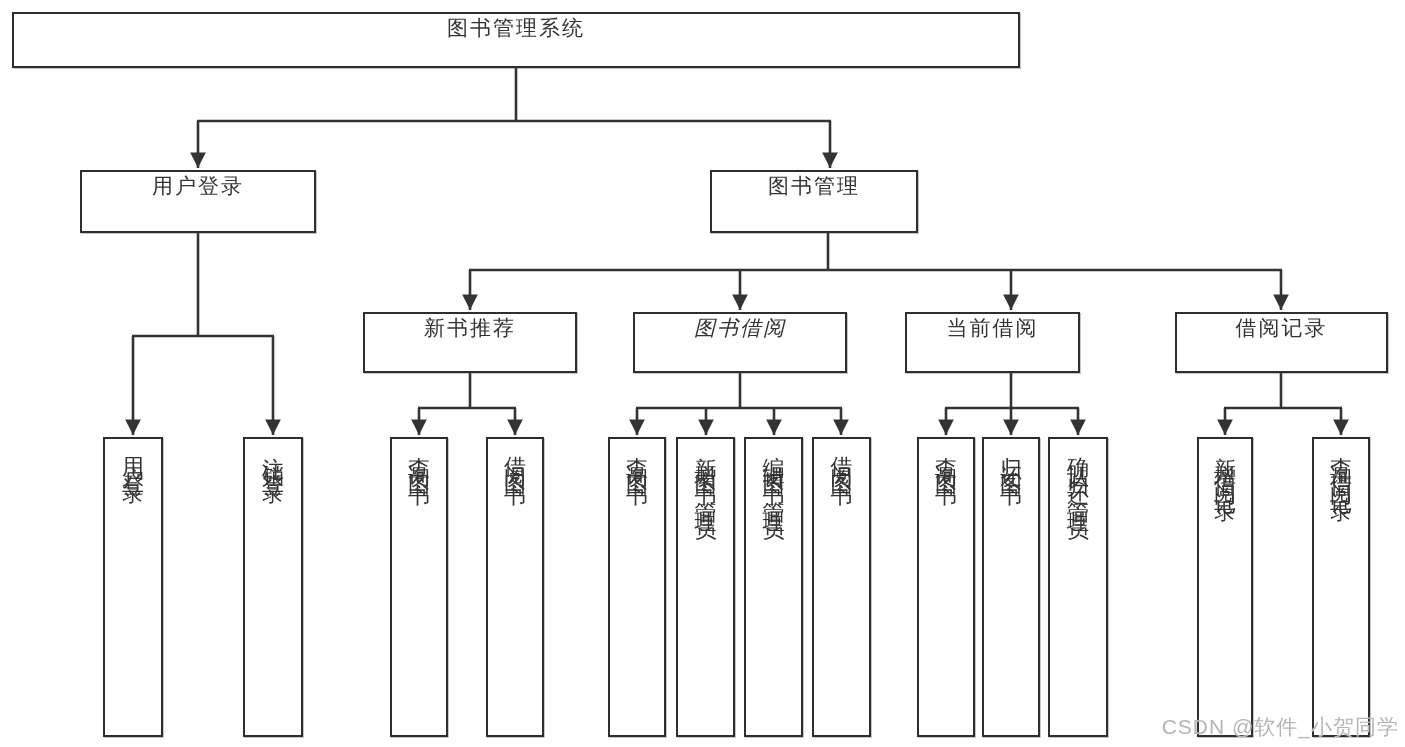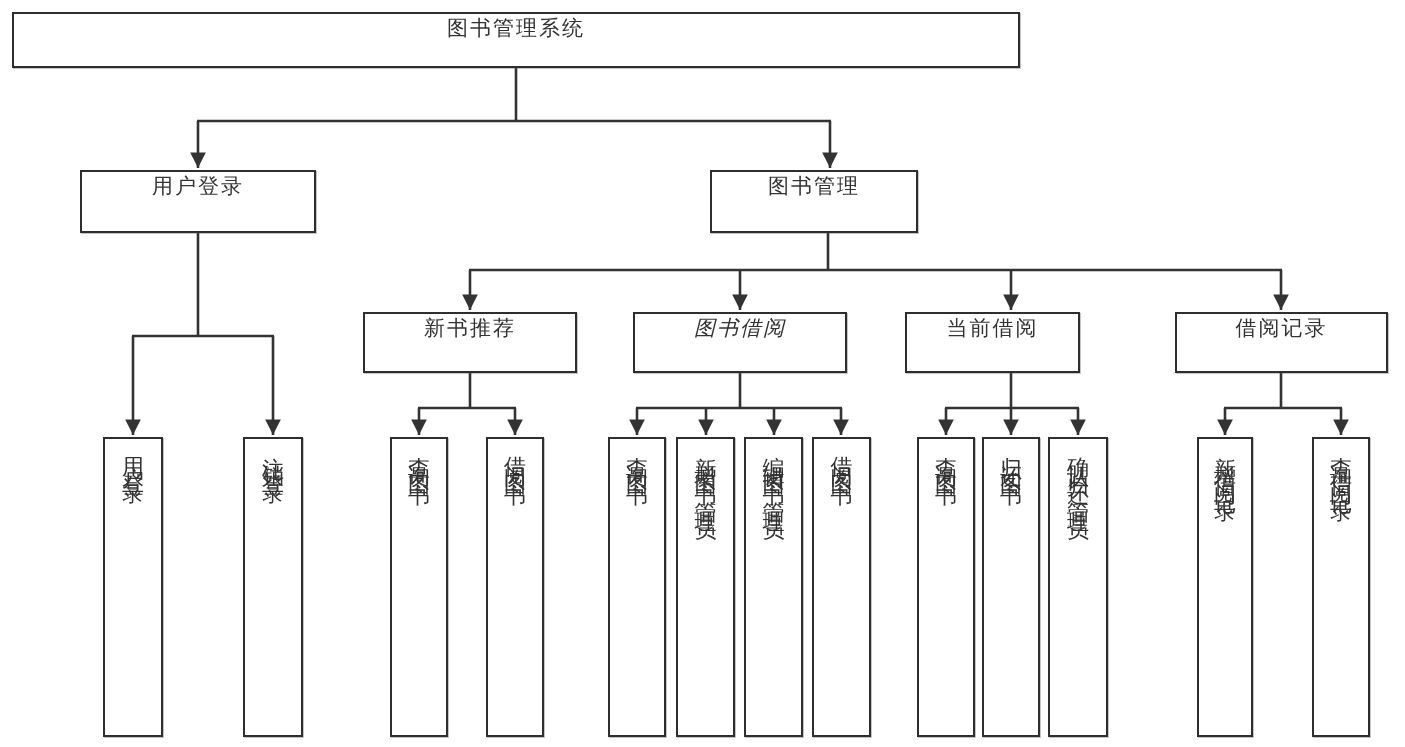--- a/index.html
+++ b/index.html
@@ -160,14 +160,15 @@
     <span class="lbl-v">确认归还（管理员）</span>
   </div>
 
   <div class="node vert" style="left:1197px; top:437px; width:56px; height:300px;">
     <span class="lbl-v">新增借阅记录</span>
   </div>
   <div class="node vert" style="left:1312px; top:437px; width:58px; height:300px;">
     <span class="lbl-v">查询借阅记录</span>
   </div>
 
+  <div class="watermark">CSDN @软件_小贺同学</div>
 
 </div>
 
 </body></html>

